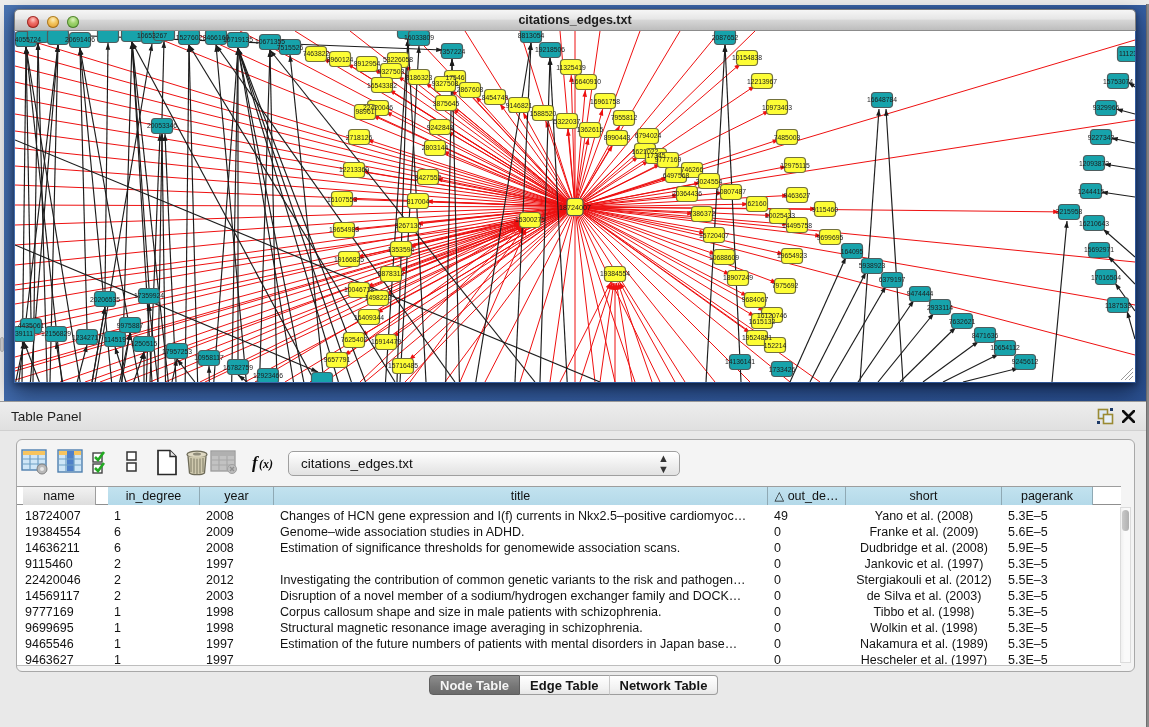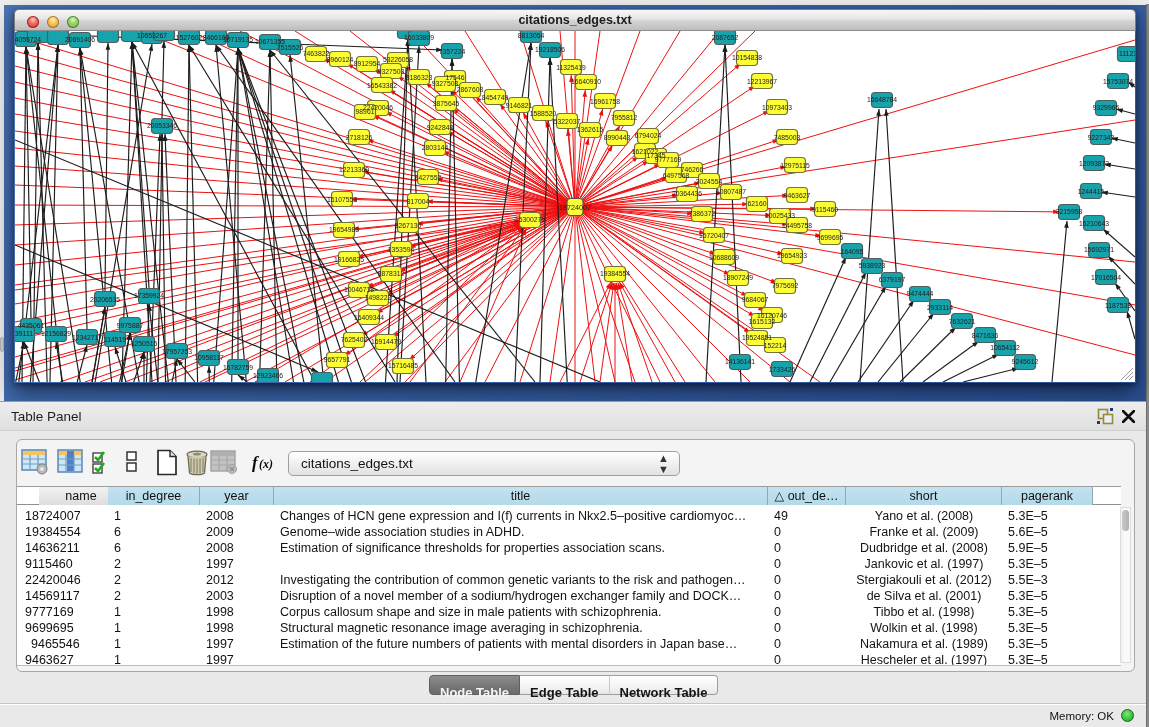--- a/index.html
+++ b/index.html
@@ -62,21 +62,21 @@
 .th.gray { background:linear-gradient(#f2f2f2,#dddddd); border-right:1px solid #9d9d9d; }
 .tr { position:absolute; left:0; width:100%; height:16px; font-size:12.5px; color:#121212; }
 .td { position:absolute; top:0; height:16px; line-height:15px; white-space:nowrap; overflow:hidden; }
 
 #vscroll { position:absolute; right:3px; top:67px; width:11px; height:156px;
   background:linear-gradient(90deg,#f0f0f0,#fafafa 40%); border:1px solid #dcdcdc; }
 #vthumb { position:absolute; left:1px; top:2px; width:7px; height:21px; border-radius:5px;
   background:linear-gradient(90deg,#c9c9c9,#b0b0b0); }
 
 #tabs { position:absolute; left:429px; top:675px; height:20px; font-size:13px; font-weight:bold; }
-.tab { float:left; height:20px; line-height:19px; padding:7px 10px; color:#151515;
+.tab { float:left; height:20px; line-height:19px; padding:0 10px; color:#151515;
   background:linear-gradient(#ffffff,#f1f1f1 70%,#e6e6e6); border-top:1px solid #9d9d9d;
   border-bottom:1px solid #9d9d9d; border-right:1px solid #c9c9c9; }
 .tab.sel { background:linear-gradient(#8d8d8d,#757575 60%,#6b6b6b); color:#f5f5f5;
   border-radius:4px 0 0 4px; border:1px solid #5f5f5f; }
 .tab.last { border-radius:0 4px 4px 0; border-right:1px solid #9d9d9d; }
 
 #sbar { position:absolute; left:0; top:703px; width:1146px; height:24px;
   border-top:1px solid #c4c4c4; box-shadow:0 1px 0 #fff inset; }
 #sbar .mem { position:absolute; right:32px; top:6px; font-size:11.5px; color:#111; }
 #sbar .dot { position:absolute; right:12px; top:5px; width:13px; height:13px; border-radius:50%;
@@ -873,21 +873,21 @@
 <path d="M20 18l4 4m0-4l-4 4" stroke="#8f8f8f" stroke-width="1.4"></path>
 </svg></div>
 <div class="ticon" style="left:233px"><svg width="32" height="26" viewBox="0 0 32 26">
 <text x="2" y="19" font-family="Liberation Serif, serif" font-style="italic" font-weight="bold" font-size="17" fill="#0a0a0a">f</text>
 <text x="9" y="19" font-family="Liberation Serif, serif" font-style="italic" font-weight="bold" font-size="12" fill="#0a0a0a">(x)</text>
 </svg></div>
         <div id="combo">citations_edges.txt<span class="arr">▲<br>▼</span></div>
       </div>
       <div id="tbl">
 <div id="thead">
-<div class="th gray" style="left:22px;width:85px">name</div>
+<div class="th gray" style="left:6px;width:73px">name</div>
 <div class="th" style="left:91px;width:92px">in_degree</div>
 <div class="th" style="left:183px;width:74px">year</div>
 <div class="th" style="left:257px;width:494px">title</div>
 <div class="th" style="left:751px;width:78px">△ out_de…</div>
 <div class="th" style="left:829px;width:156px">short</div>
 <div class="th" style="left:985px;width:91px">pagerank</div>
 </div>
 <div class="tr" style="top:23px">
 <div class="td" style="left:8px;width:83px">18724007</div>
 <div class="td" style="left:97px;width:86px">1</div>
@@ -903,21 +903,21 @@
 <div class="td" style="left:189px;width:68px">2009</div>
 <div class="td" style="left:263px;width:488px">Genome–wide association studies in ADHD.</div>
 <div class="td" style="left:757px;width:72px">0</div>
 <div class="td" style="left:829px;width:156px;text-align:center">Franke et al. (2009)</div>
 <div class="td" style="left:991px;width:85px">5.6E–5</div>
 </div>
 <div class="tr" style="top:55px">
 <div class="td" style="left:8px;width:83px">14636211</div>
 <div class="td" style="left:97px;width:86px">6</div>
 <div class="td" style="left:189px;width:68px">2008</div>
-<div class="td" style="left:263px;width:488px">Estimation of significance thresholds for properties association scans.</div>
+<div class="td" style="left:263px;width:488px">Estimation of significance thresholds for genomewide association scans.</div>
 <div class="td" style="left:757px;width:72px">0</div>
 <div class="td" style="left:829px;width:156px;text-align:center">Dudbridge et al. (2008)</div>
 <div class="td" style="left:991px;width:85px">5.9E–5</div>
 </div>
 <div class="tr" style="top:71px">
 <div class="td" style="left:8px;width:83px">9115460</div>
 <div class="td" style="left:97px;width:86px">2</div>
 <div class="td" style="left:189px;width:68px">1997</div>
 <div class="td" style="left:757px;width:72px">0</div>
 <div class="td" style="left:829px;width:156px;text-align:center">Jankovic et al. (1997)</div>
@@ -931,21 +931,21 @@
 <div class="td" style="left:757px;width:72px">0</div>
 <div class="td" style="left:829px;width:156px;text-align:center">Stergiakouli et al. (2012)</div>
 <div class="td" style="left:991px;width:85px">5.5E–3</div>
 </div>
 <div class="tr" style="top:103px">
 <div class="td" style="left:8px;width:83px">14569117</div>
 <div class="td" style="left:97px;width:86px">2</div>
 <div class="td" style="left:189px;width:68px">2003</div>
 <div class="td" style="left:263px;width:488px">Disruption of a novel member of a sodium/hydrogen exchanger family and DOCK…</div>
 <div class="td" style="left:757px;width:72px">0</div>
-<div class="td" style="left:829px;width:156px;text-align:center">de Silva et al. (2001)</div>
+<div class="td" style="left:829px;width:156px;text-align:center">de Silva et al. (2003)</div>
 <div class="td" style="left:991px;width:85px">5.3E–5</div>
 </div>
 <div class="tr" style="top:119px">
 <div class="td" style="left:8px;width:83px">9777169</div>
 <div class="td" style="left:97px;width:86px">1</div>
 <div class="td" style="left:189px;width:68px">1998</div>
 <div class="td" style="left:263px;width:488px">Corpus callosum shape and size in male patients with schizophrenia.</div>
 <div class="td" style="left:757px;width:72px">0</div>
 <div class="td" style="left:829px;width:156px;text-align:center">Tibbo et al. (1998)</div>
 <div class="td" style="left:991px;width:85px">5.3E–5</div>
@@ -953,21 +953,21 @@
 <div class="tr" style="top:135px">
 <div class="td" style="left:8px;width:83px">9699695</div>
 <div class="td" style="left:97px;width:86px">1</div>
 <div class="td" style="left:189px;width:68px">1998</div>
 <div class="td" style="left:263px;width:488px">Structural magnetic resonance image averaging in schizophrenia.</div>
 <div class="td" style="left:757px;width:72px">0</div>
 <div class="td" style="left:829px;width:156px;text-align:center">Wolkin et al. (1998)</div>
 <div class="td" style="left:991px;width:85px">5.3E–5</div>
 </div>
 <div class="tr" style="top:151px">
-<div class="td" style="left:14px;width:83px">9465546</div>
+<div class="td" style="left:8px;width:83px">9465546</div>
 <div class="td" style="left:97px;width:86px">1</div>
 <div class="td" style="left:189px;width:68px">1997</div>
 <div class="td" style="left:263px;width:488px">Estimation of the future numbers of patients with mental disorders in Japan base…</div>
 <div class="td" style="left:757px;width:72px">0</div>
 <div class="td" style="left:829px;width:156px;text-align:center">Nakamura et al. (1989)</div>
 <div class="td" style="left:991px;width:85px">5.3E–5</div>
 </div>
 <div class="tr" style="top:167px">
 <div class="td" style="left:8px;width:83px">9463627</div>
 <div class="td" style="left:97px;width:86px">1</div>
@@ -981,17 +981,13 @@
           <div id="vthumb"></div>
         </div>
     </div>
   </div>
 
   <div id="tabs">
     <div class="tab sel">Node Table</div>
       <div class="tab">Edge Table</div>
       <div class="tab last">Network Table</div>
   </div>
-  <div id="sbar">
-    <span class="mem">Memory: OK</span>
-      <span class="dot"></span>
-  </div>
 </div>
 
 </body></html>

